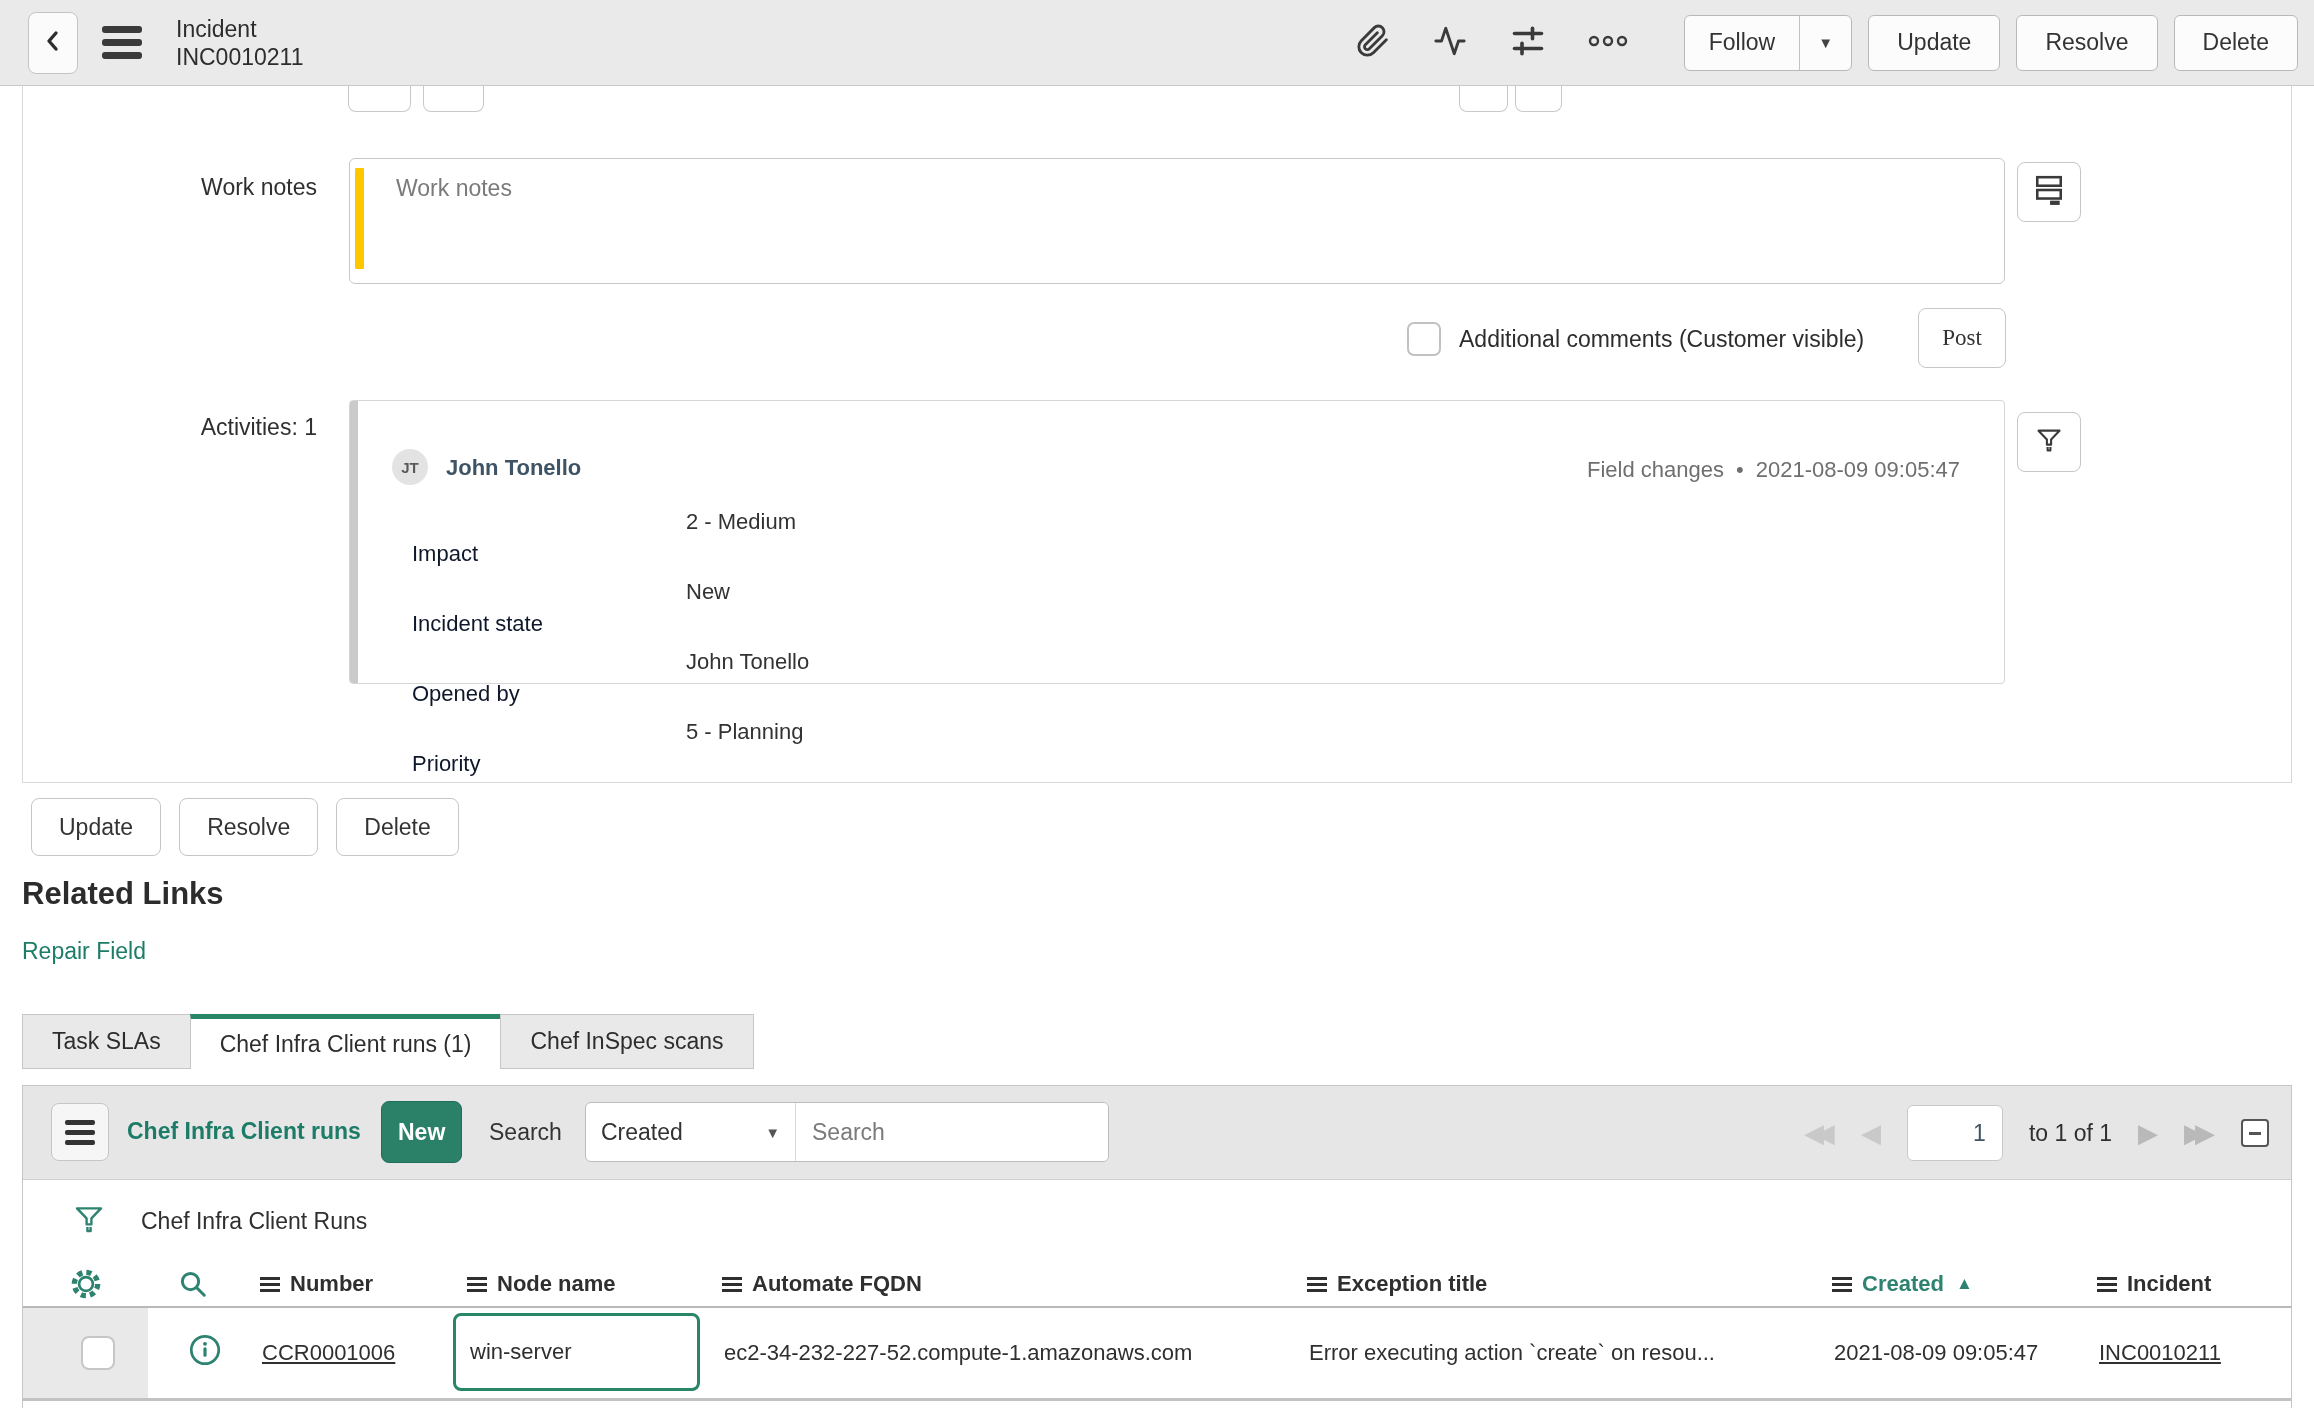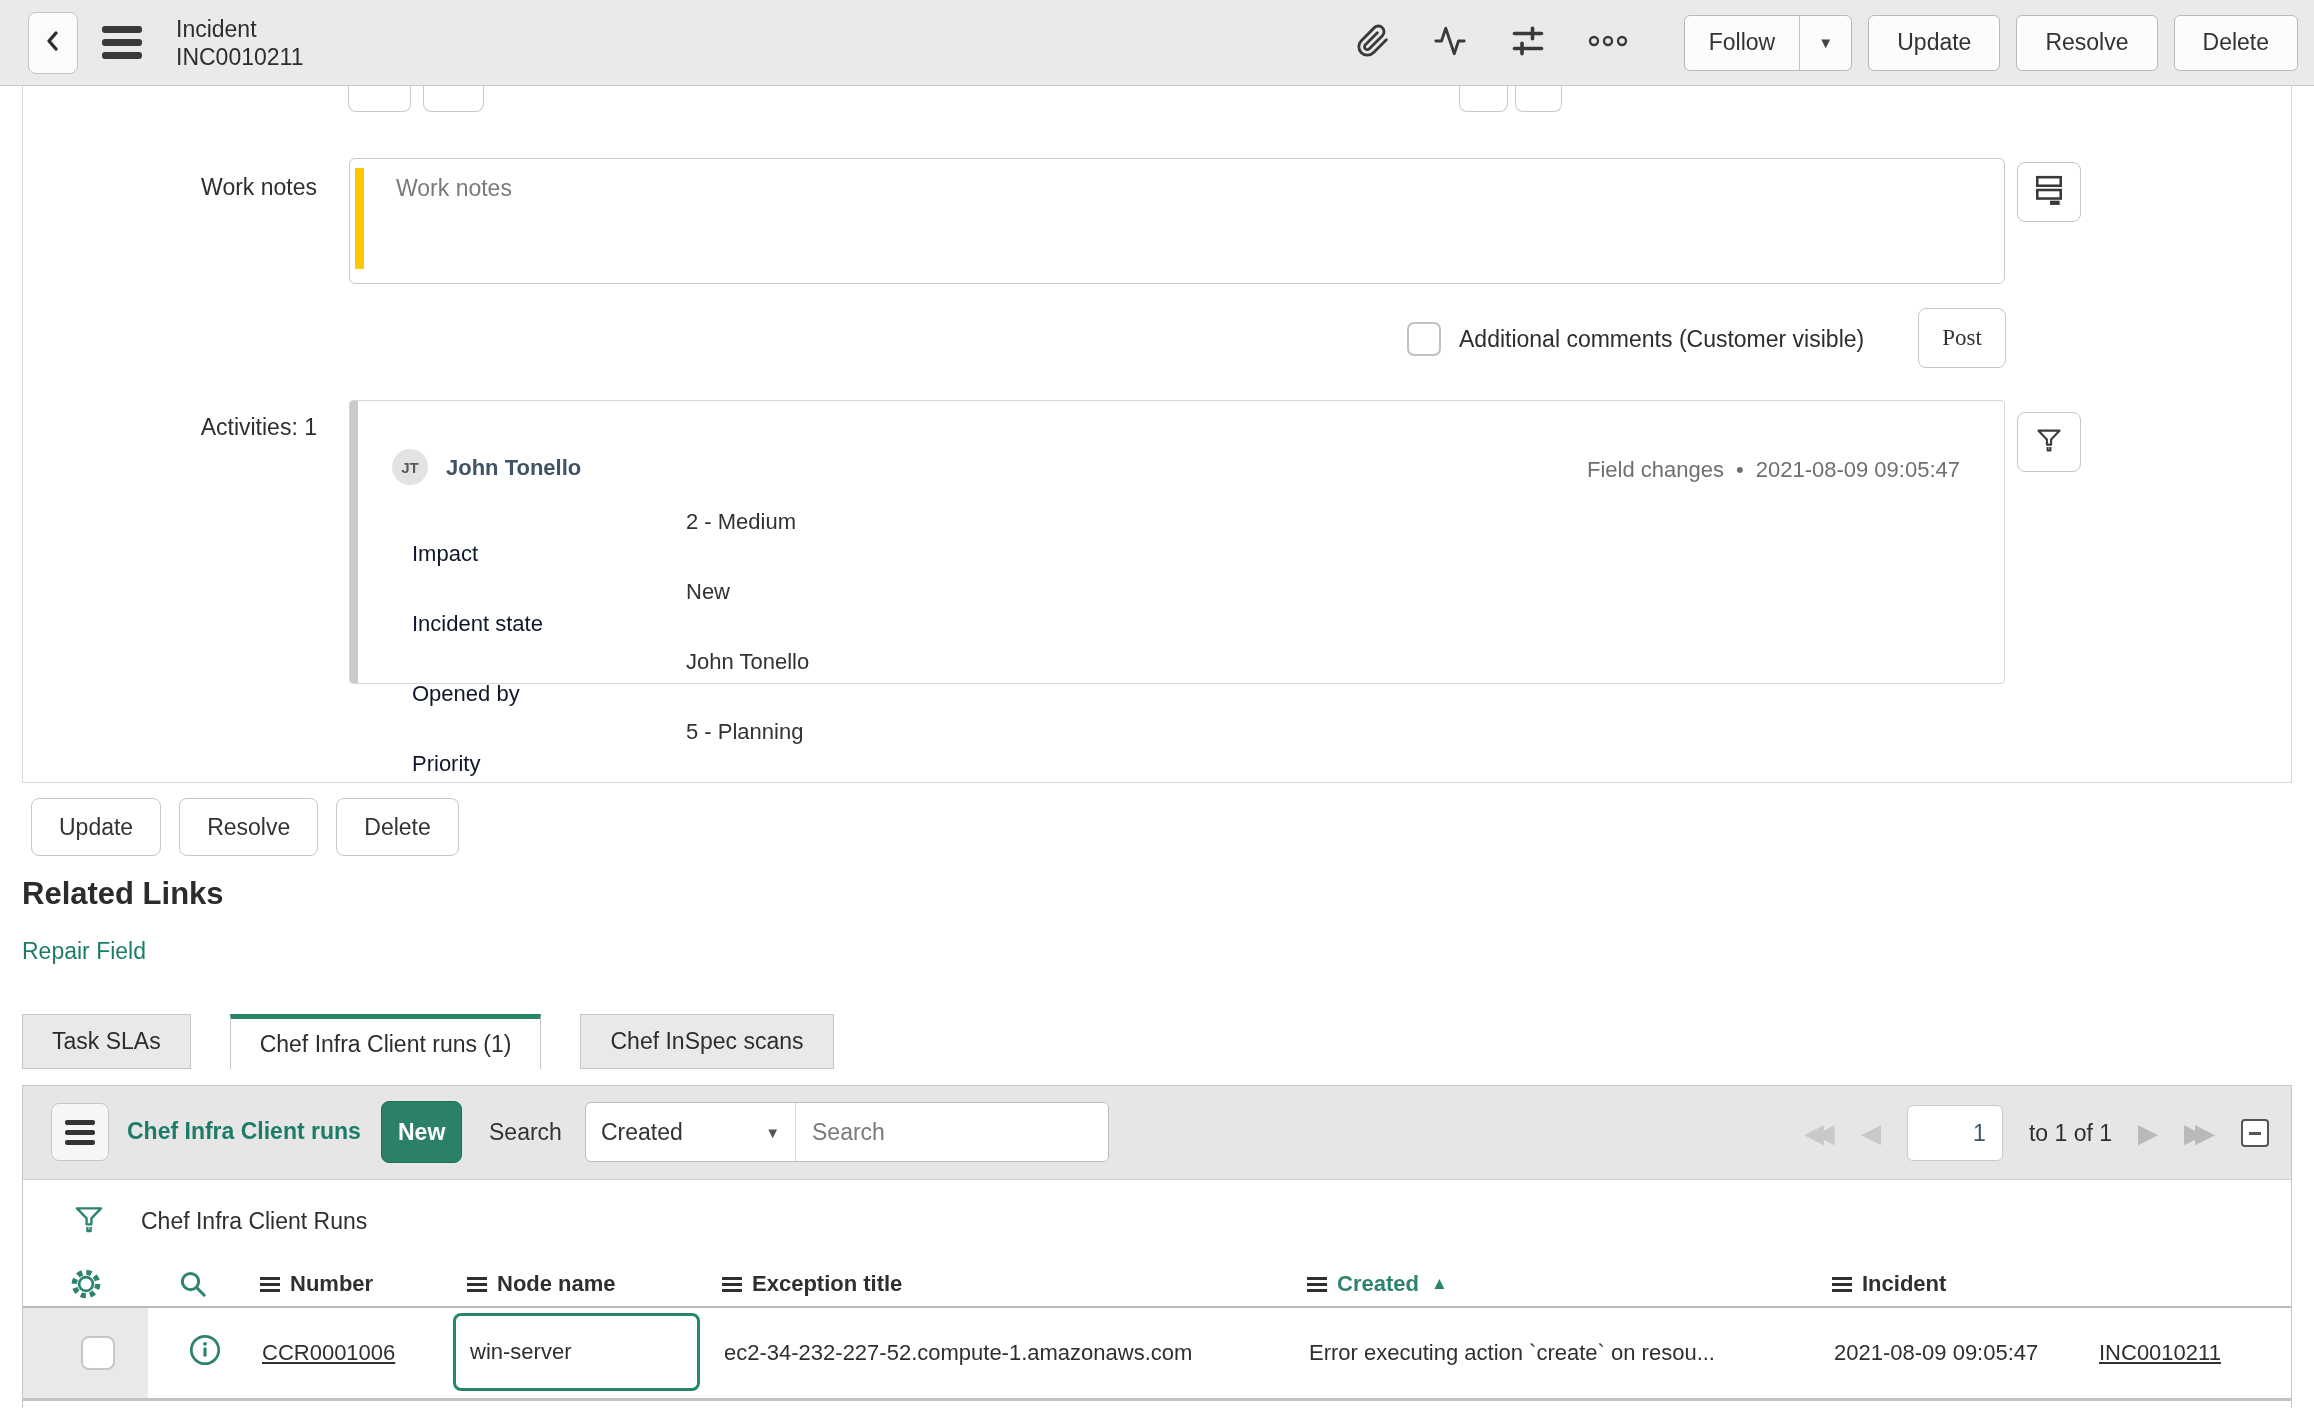--- a/index.html
+++ b/index.html
@@ -70,21 +70,21 @@
 
   
   .footacts { position:absolute; left:31px; top:798px; display:flex; gap:18px; }
   .footacts button { height:58px; padding:0 27px; background:#fff; border:1px solid #c6c6c6;
     border-radius:8px; font-size:23px; color:#333; font-family:inherit; }
   .rel-title { position:absolute; left:22px; top:876px; font-size:31px; font-weight:700;
     color:#2c2c2c; }
   .rel-link { position:absolute; left:22px; top:938px; font-size:23px; color:#1c7c68; }
 
   
-  .tabs { position:absolute; left:22px; top:1014px; display:flex; height:55px;gap:40px; }
+  .tabs { position:absolute; left:22px; top:1014px; display:flex; height:55px; }
   .tab { background:#e9e9e9; border:1px solid #c6c6c6; margin-left:-1px;
     display:flex; align-items:center; padding:0 29px; font-size:23px; color:#2d2d2d; }
   .tab:first-child { margin-left:0; }
   .tab.active { background:#fff; border-top:5px solid #278568; border-bottom:none; }
 
   
   .listbox { position:absolute; left:22px; top:1085px; width:2270px; height:323px;
     border:1px solid #c6c6c6; border-bottom:none; background:#fff; }
   .ltoolbar { position:relative; height:94px; background:#e6e6e6; border-bottom:1px solid #d0d0d0; }
   .lburger { position:absolute; left:28px; top:17px; width:58px; height:58px;
@@ -335,20 +335,24 @@
       <div class="hc">
         <span class="hbars"></span>
         <span>Number</span>
       </div>
       <div class="hc">
         <span class="hbars"></span>
         <span>Node name</span>
       </div>
       <div class="hc">
         <span class="hbars"></span>
+        <span>Automate FQDN</span>
+      </div>
+      <div class="hc">
+        <span class="hbars"></span>
         <span>Exception title</span>
       </div>
       <div class="hc sorted">
         <span class="hbars"></span>
         <span>Created</span>
         <span class="hsort">▲</span>
       </div>
       <div class="hc">
         <span class="hbars"></span>
         <span>Incident</span>

